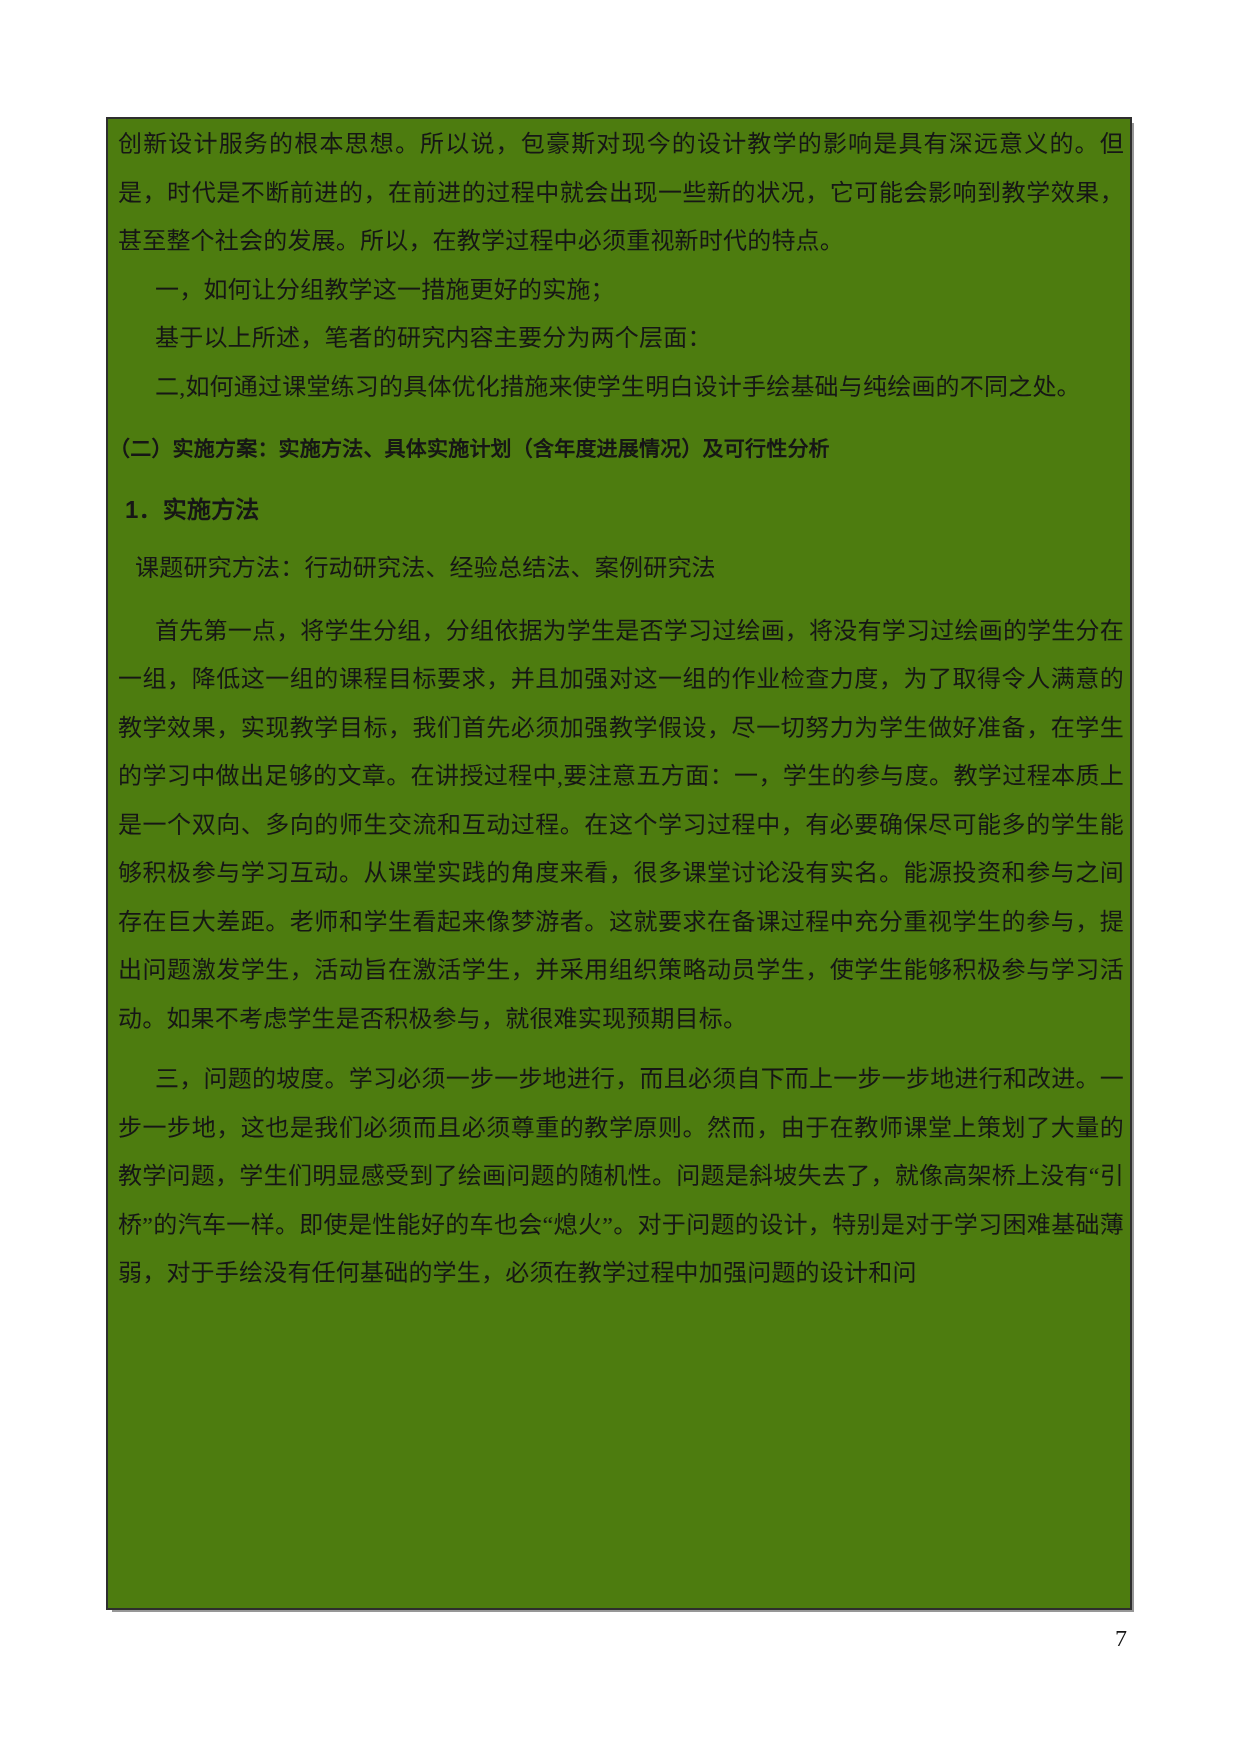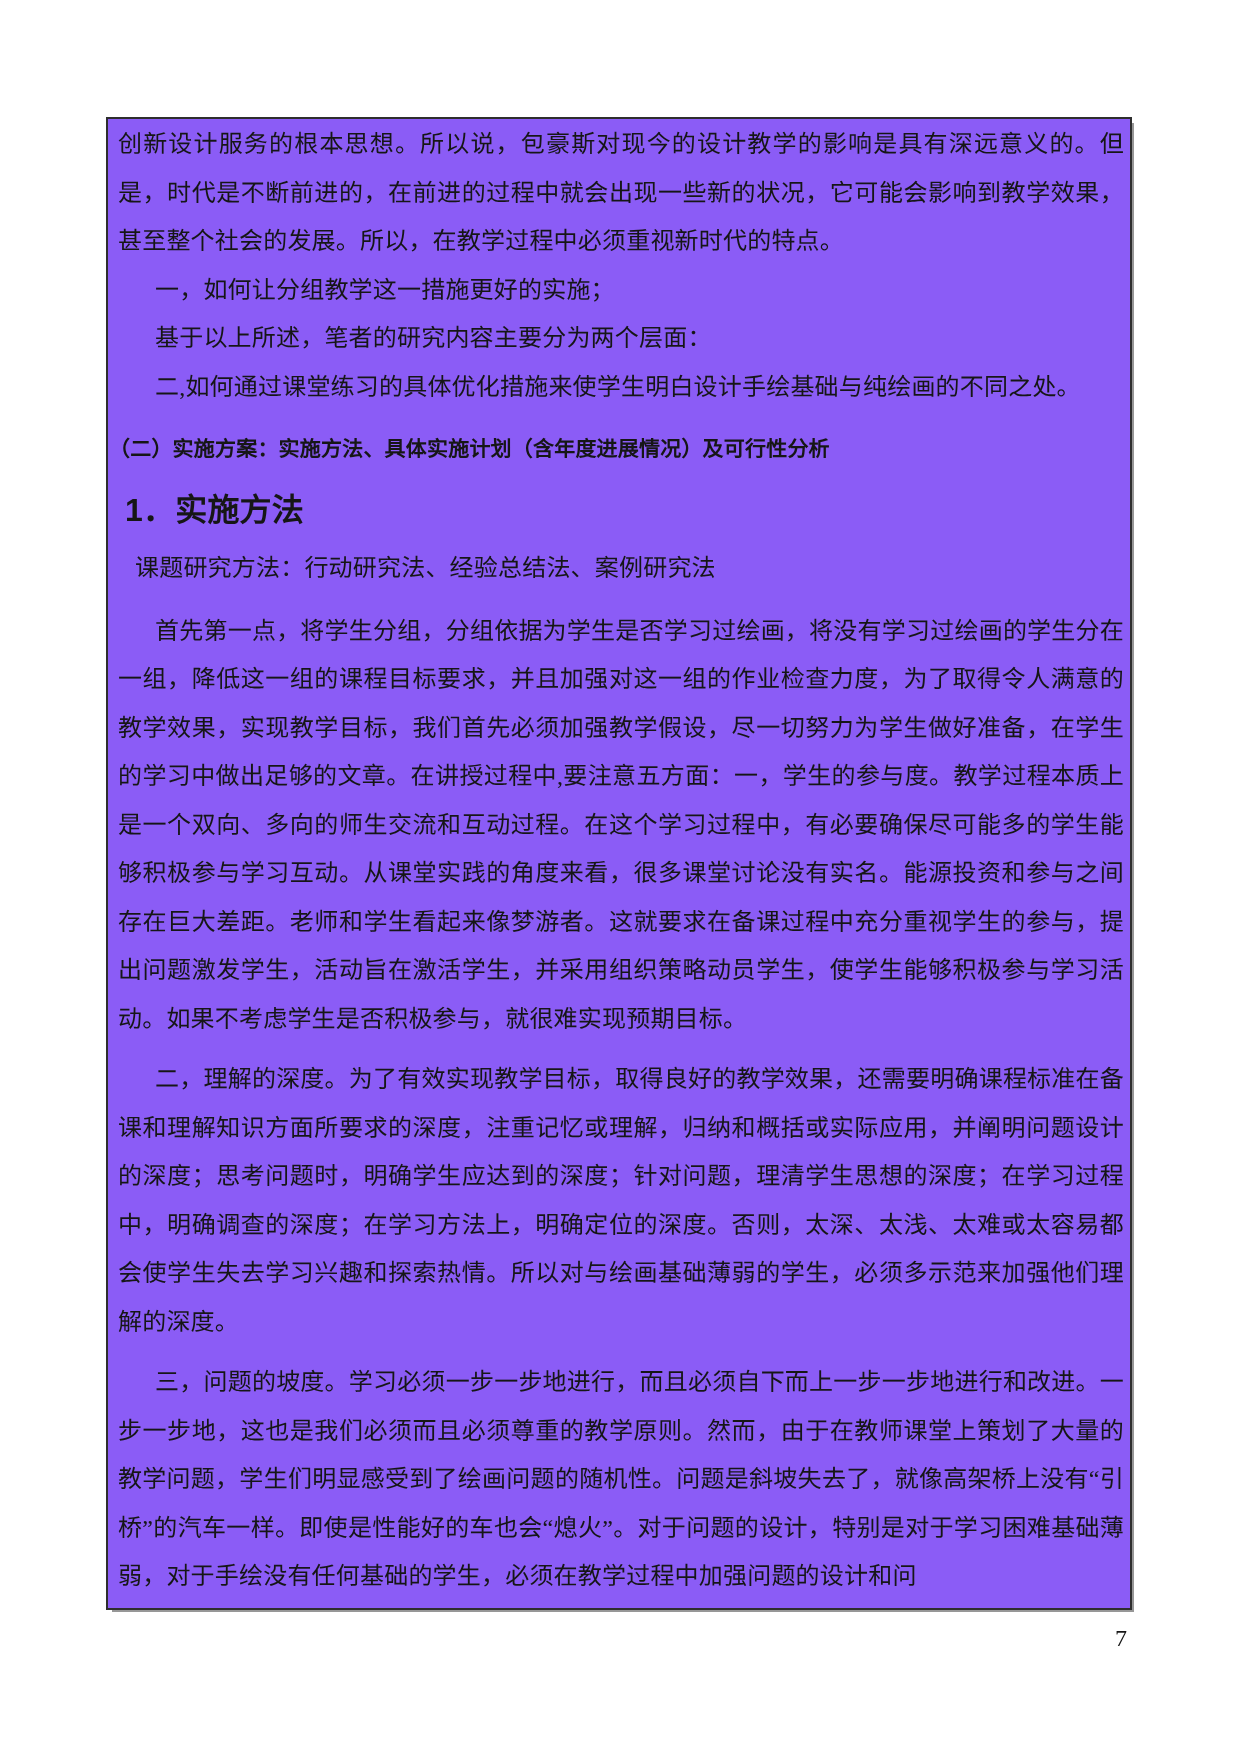--- a/index.html
+++ b/index.html
@@ -18,21 +18,21 @@
     position: absolute;
     left: 106px;
     top: 117px;
     width: 1026px;
     height: 1493px;
     box-sizing: border-box;
     border: 2px solid #2e2e2e;
     box-shadow: 4px 4px 0 -2px #979797;
     padding: 1px 6px 0 10px;
     overflow: hidden;
-    background: #8b5cf6;
+    background: #4d7c0f;
   }
   .para {
     margin: 0;
     font-size: 24px;
     line-height: 48.5px;
     text-align: justify;
     letter-spacing: 0.2px;
     word-break: break-all;
   }
   .para.indent { text-indent: 37px; }
@@ -42,21 +42,21 @@
     font-family: "Liberation Sans", "DejaVu Sans", sans-serif;
     font-weight: bold;
     font-size: 21px;
     line-height: 48.5px;
     letter-spacing: 0.2px;
   }
   .subsection-heading {
     margin: 12px 0 0 7px;
     font-family: "Liberation Sans", "DejaVu Sans", sans-serif;
     font-weight: bold;
-    font-size: 32px;
+    font-size: 24px;
     line-height: 48.5px;
     letter-spacing: 0.2px;
   }
   .mt10 { margin-top: 10px; }
   .mt12 { margin-top: 12px; }
   .mt14 { margin-top: 14px; }
   .page-number {
     position: absolute;
     left: 107px;
     top: 1620px;
@@ -80,18 +80,17 @@
   <p class="para indent">二,如何通过课堂练习的具体优化措施来使学生明白设计手绘基础与纯绘画的不同之处。</p>
 
   <p class="section-heading">（二）实施方案：实施方法、具体实施计划（含年度进展情况）及可行性分析</p>
 
   <p class="subsection-heading">1．实施方法</p>
 
   <p class="para small-indent mt10">课题研究方法：行动研究法、经验总结法、案例研究法</p>
 
   <p class="para indent mt14">首先第一点，将学生分组，分组依据为学生是否学习过绘画，将没有学习过绘画的学生分在一组，降低这一组的课程目标要求，并且加强对这一组的作业检查力度，为了取得令人满意的教学效果，实现教学目标，我们首先必须加强教学假设，尽一切努力为学生做好准备，在学生的学习中做出足够的文章。在讲授过程中,要注意五方面：一，学生的参与度。教学过程本质上是一个双向、多向的师生交流和互动过程。在这个学习过程中，有必要确保尽可能多的学生能够积极参与学习互动。从课堂实践的角度来看，很多课堂讨论没有实名。能源投资和参与之间存在巨大差距。老师和学生看起来像梦游者。这就要求在备课过程中充分重视学生的参与，提出问题激发学生，活动旨在激活学生，并采用组织策略动员学生，使学生能够积极参与学习活动。如果不考虑学生是否积极参与，就很难实现预期目标。</p>
 
-  <p class="para indent mt12">二，理解的深度。为了有效实现教学目标，取得良好的教学效果，还需要明确课程标准在备课和理解知识方面所要求的深度，注重记忆或理解，归纳和概括或实际应用，并阐明问题设计的深度；思考问题时，明确学生应达到的深度；针对问题，理清学生思想的深度；在学习过程中，明确调查的深度；在学习方法上，明确定位的深度。否则，太深、太浅、太难或太容易都会使学生失去学习兴趣和探索热情。所以对与绘画基础薄弱的学生，必须多示范来加强他们理解的深度。</p>
 
   <p class="para indent mt12">三，问题的坡度。学习必须一步一步地进行，而且必须自下而上一步一步地进行和改进。一步一步地，这也是我们必须而且必须尊重的教学原则。然而，由于在教师课堂上策划了大量的教学问题，学生们明显感受到了绘画问题的随机性。问题是斜坡失去了，就像高架桥上没有“引桥”的汽车一样。即使是性能好的车也会“熄火”。对于问题的设计，特别是对于学习困难基础薄弱，对于手绘没有任何基础的学生，必须在教学过程中加强问题的设计和问</p>
 </div>
 
 <div class="page-number">7</div>
 
 </body></html>

